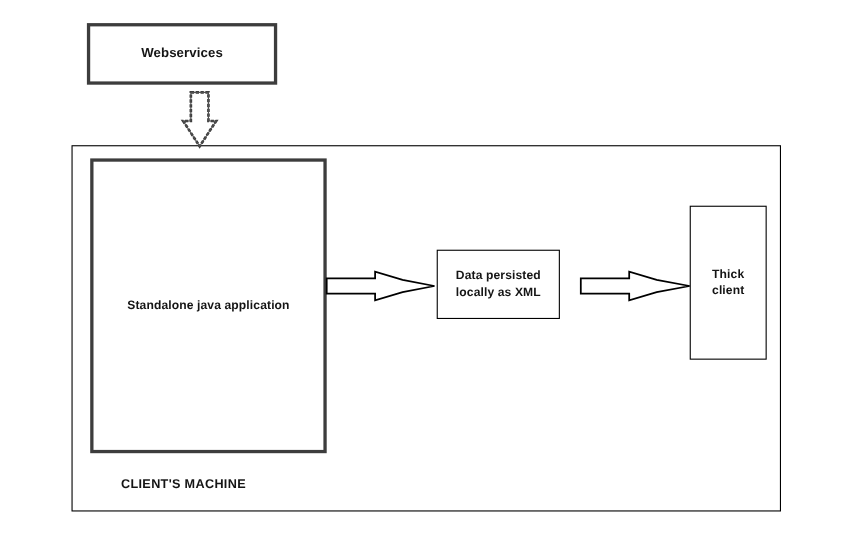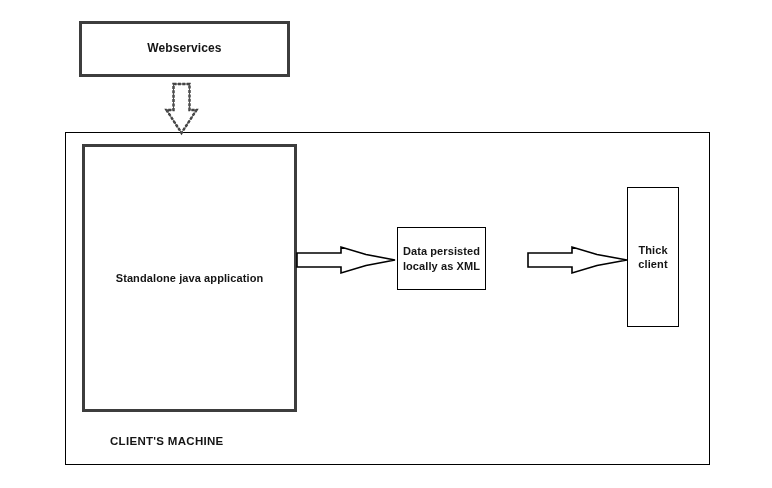--- a/index.html
+++ b/index.html
@@ -74,38 +74,38 @@
 </head>
 <body>
 
 <div id="canvas">
 
   <div class="node crisp" style="left:65px; top:132px; width:645px; height:333px; background:transparent;">
   </div>
 
   <div class="container-label" style="left:110px; top:404px;margin-top:31px;">CLIENT'S MACHINE</div>
 
-  <div class="node sketchy" style="left:79px; top:21px; width:211px; height:56px;">
+  <div class="node sketchy" style="left:79px; top:21px; width:173px; height:56px;">
     <div class="sketchy-inner">
       <span class="node-label" style="font-size:12px;">Webservices</span>
     </div>
   </div>
 
   <div class="node sketchy" style="left:82px; top:144px; width:215px; height:268px;">
     <div class="sketchy-inner">
       <span class="node-label" style="font-size:11px;">Standalone java application</span>
     </div>
   </div>
 
-  <div class="node crisp" style="left:397px; top:227px; width:89px; height:63px;">
+  <div class="node crisp" style="left:397px; top:227px; width:112px; height:63px;">
     <span class="node-label" style="font-size:11px;">Data persisted
 locally as XML</span>
   </div>
 
-  <div class="node crisp" style="left:627px; top:187px; width:52px; height:140px;">
+  <div class="node crisp" style="left:627px; top:187px; width:70px; height:140px;">
     <span class="node-label" style="font-size:11px;">Thick
 client</span>
   </div>
 
   <svg class="svg-layer" viewBox="0 0 772 488">
 
     <g>
       <path d="M 173.5 84
                L 189.5 84
                L 189.5 110

